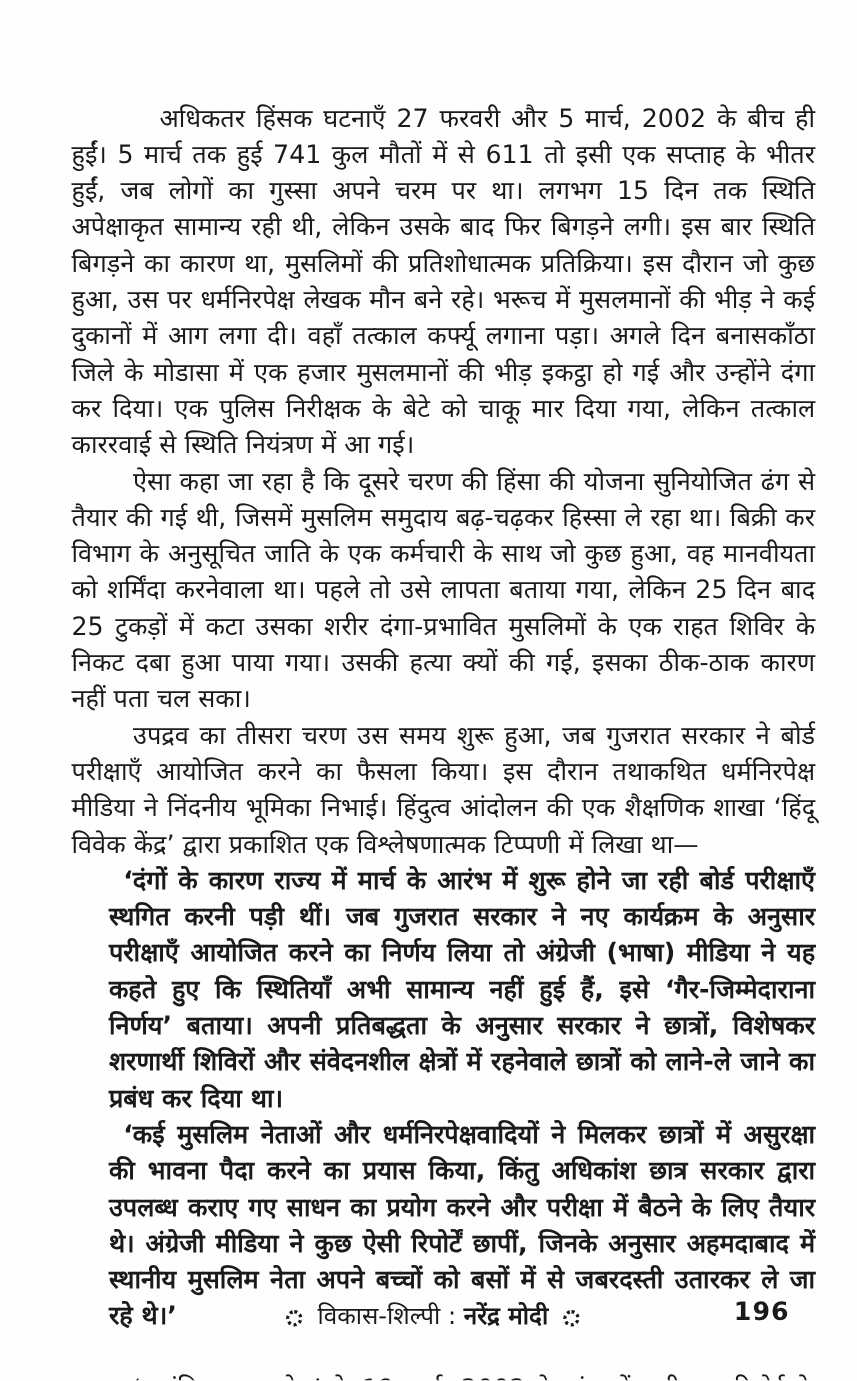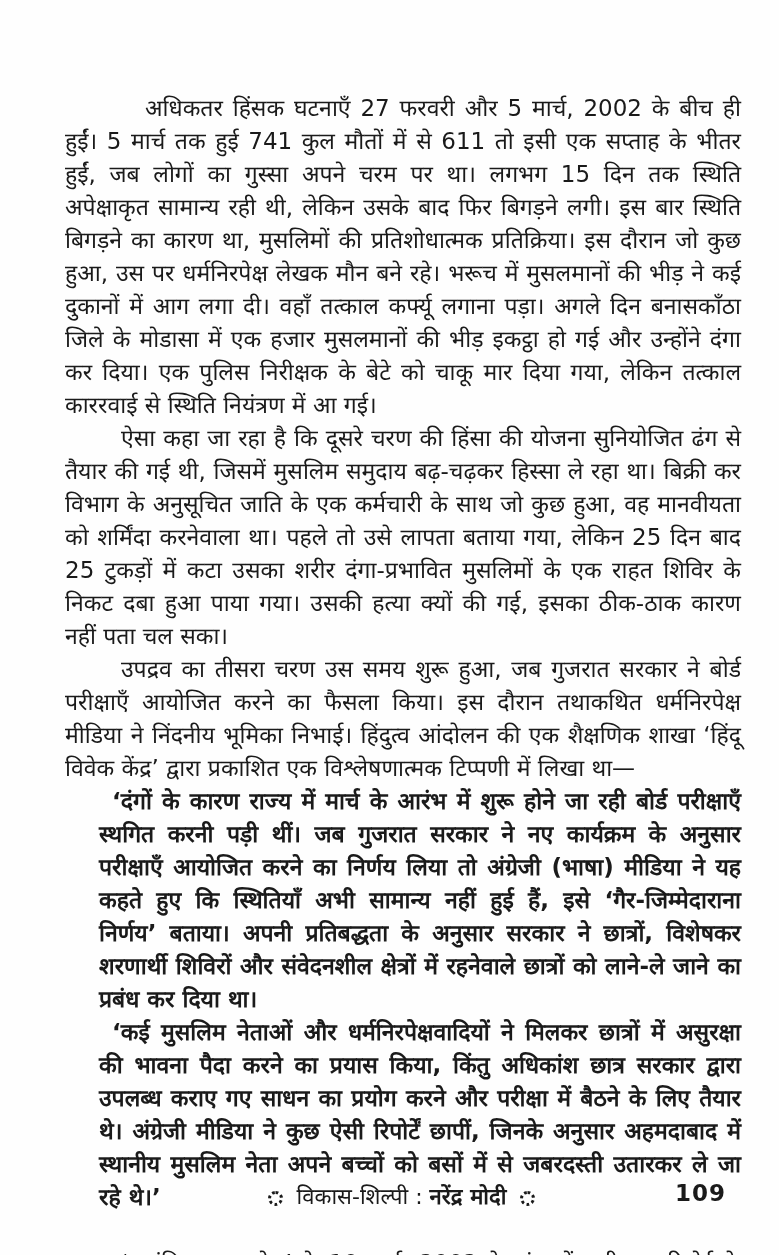--- a/index.html
+++ b/index.html
@@ -35,21 +35,21 @@
   .quote {
     margin: 0 0 0 34px;
     text-indent: 13px;
     font-weight: bold;
   }
   .gap-before {
     margin-top: 33px;
   }
   .footer {
     position: absolute;
-    left: 12px;
+    left: 4px;
     top: 1180px;
     width: 755px;
     height: 34px;
     font-size: 22px;
   }
   .running-title {
     position: absolute;
     left: 0;
     width: 779px;
     text-align: center;
@@ -90,16 +90,16 @@
     <p class="para gap-before">‘द इंडियन एक्सप्रेस’ के 19 मार्च, 2002 के अंक में छपी एक रिपोर्ट के अनुसार—</p>
   </div>
 
   <div class="footer">
     <div class="running-title">
       <span class="ornament"></span>
       <span>विकास-शिल्पी :</span>
       <span class="bold">नरेंद्र मोदी</span>
       <span class="ornament"></span>
     </div>
-    <div class="page-number">109</div>
+    <div class="page-number">196</div>
   </div>
 
 </div>
 
 </body></html>

